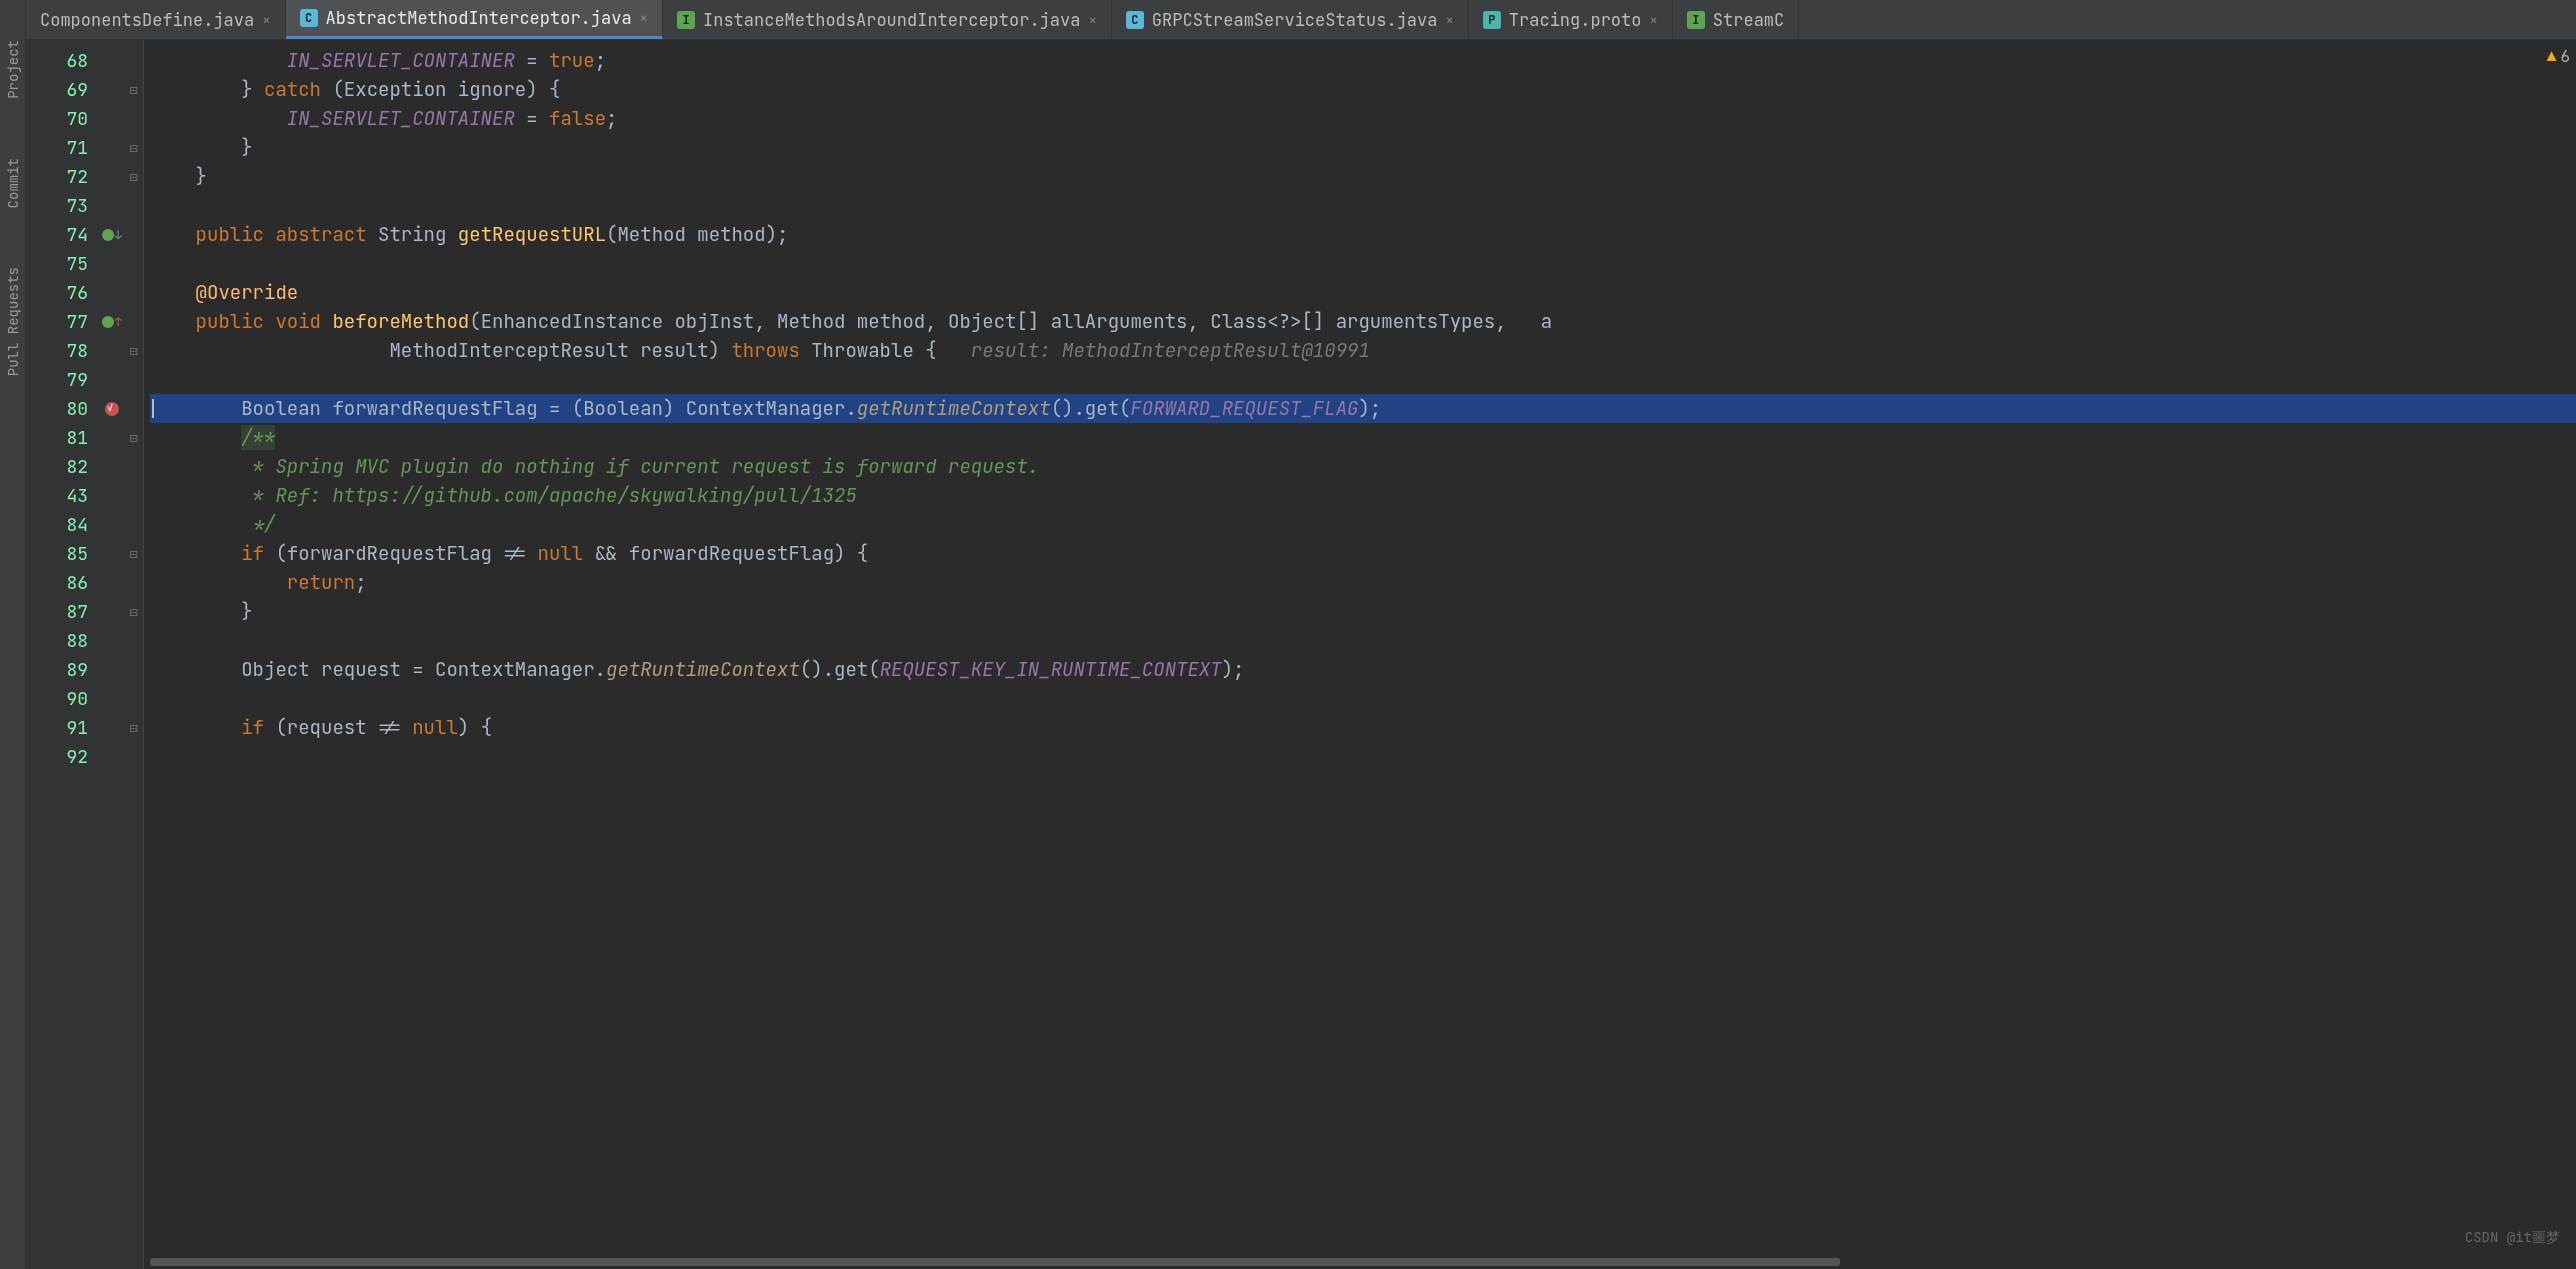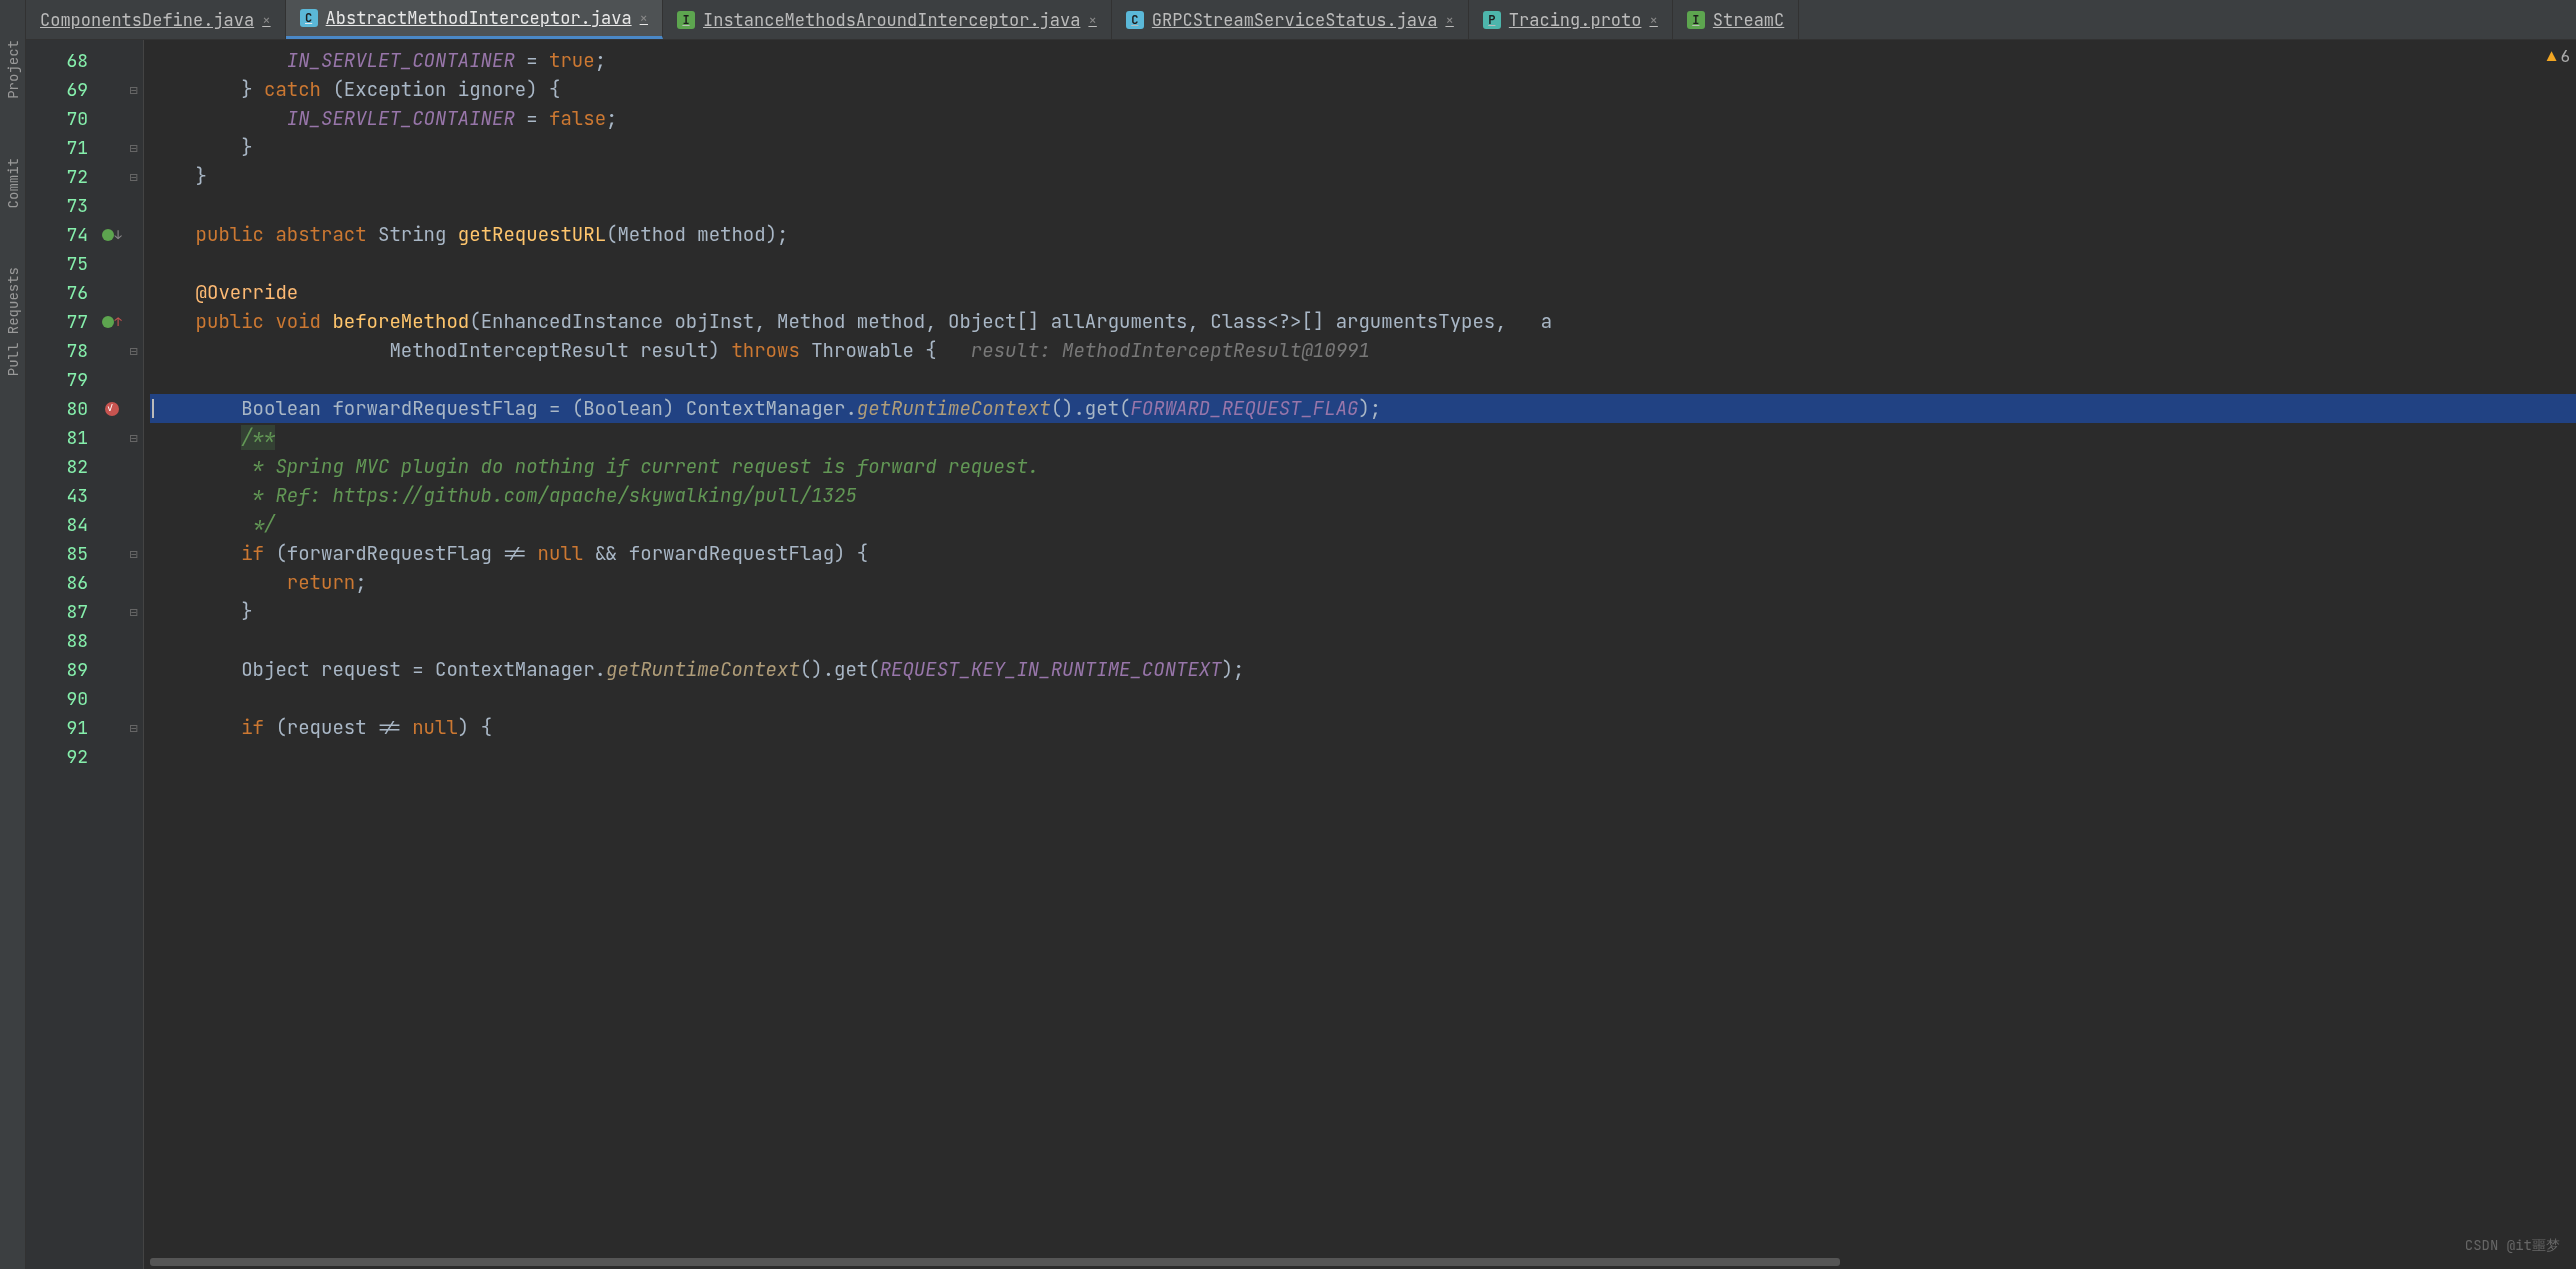--- a/index.html
+++ b/index.html
@@ -42,21 +42,20 @@
 .tab {
   display: flex;
   align-items: center;
   padding: 0 14px;
   gap: 8px;
   font-size: 17px;
   color: #bbb;
   border-right: 1px solid #323232;
   cursor: pointer;
   position: relative;
-  text-decoration: underline;
 }
 .tab.active {
   background: #4e5254;
   border-bottom: 3px solid #4a88c7;
   color: #e8e8e8;
 }
 .tab-icon {
   width: 18px; height: 18px; border-radius: 3px;
   display: flex; align-items: center; justify-content: center;
   font-size: 12px; font-weight: bold; color: #1d1d1d;
@@ -111,21 +110,21 @@
 .cmt { color: #629755; font-style: italic; }
 .cmt-bg { background: #344134; }
 .param-hint { color: #787878; font-style: italic; }
 .warning-badge {
   position: absolute; top: 46px; right: 6px;
   display: flex; align-items: center; gap: 4px;
   color: #aaa; font-size: 16px;
 }
 .warning-triangle { color: #f2a623; }
 .watermark {
-  position: absolute; bottom: 14px; right: 16px;
+  position: absolute; bottom: 22px; right: 16px;
   font-size: 14px; color: #666;
 }
 .scrollbar {
   position: absolute; bottom: 0; left: 122px; right: 14px; height: 14px;
   background: #2b2b2b;
 }
 .scrollbar-thumb {
   position: absolute; left: 2px; width: 70%; top: 3px; bottom: 3px;
   background: #555; border-radius: 3px;
 }

